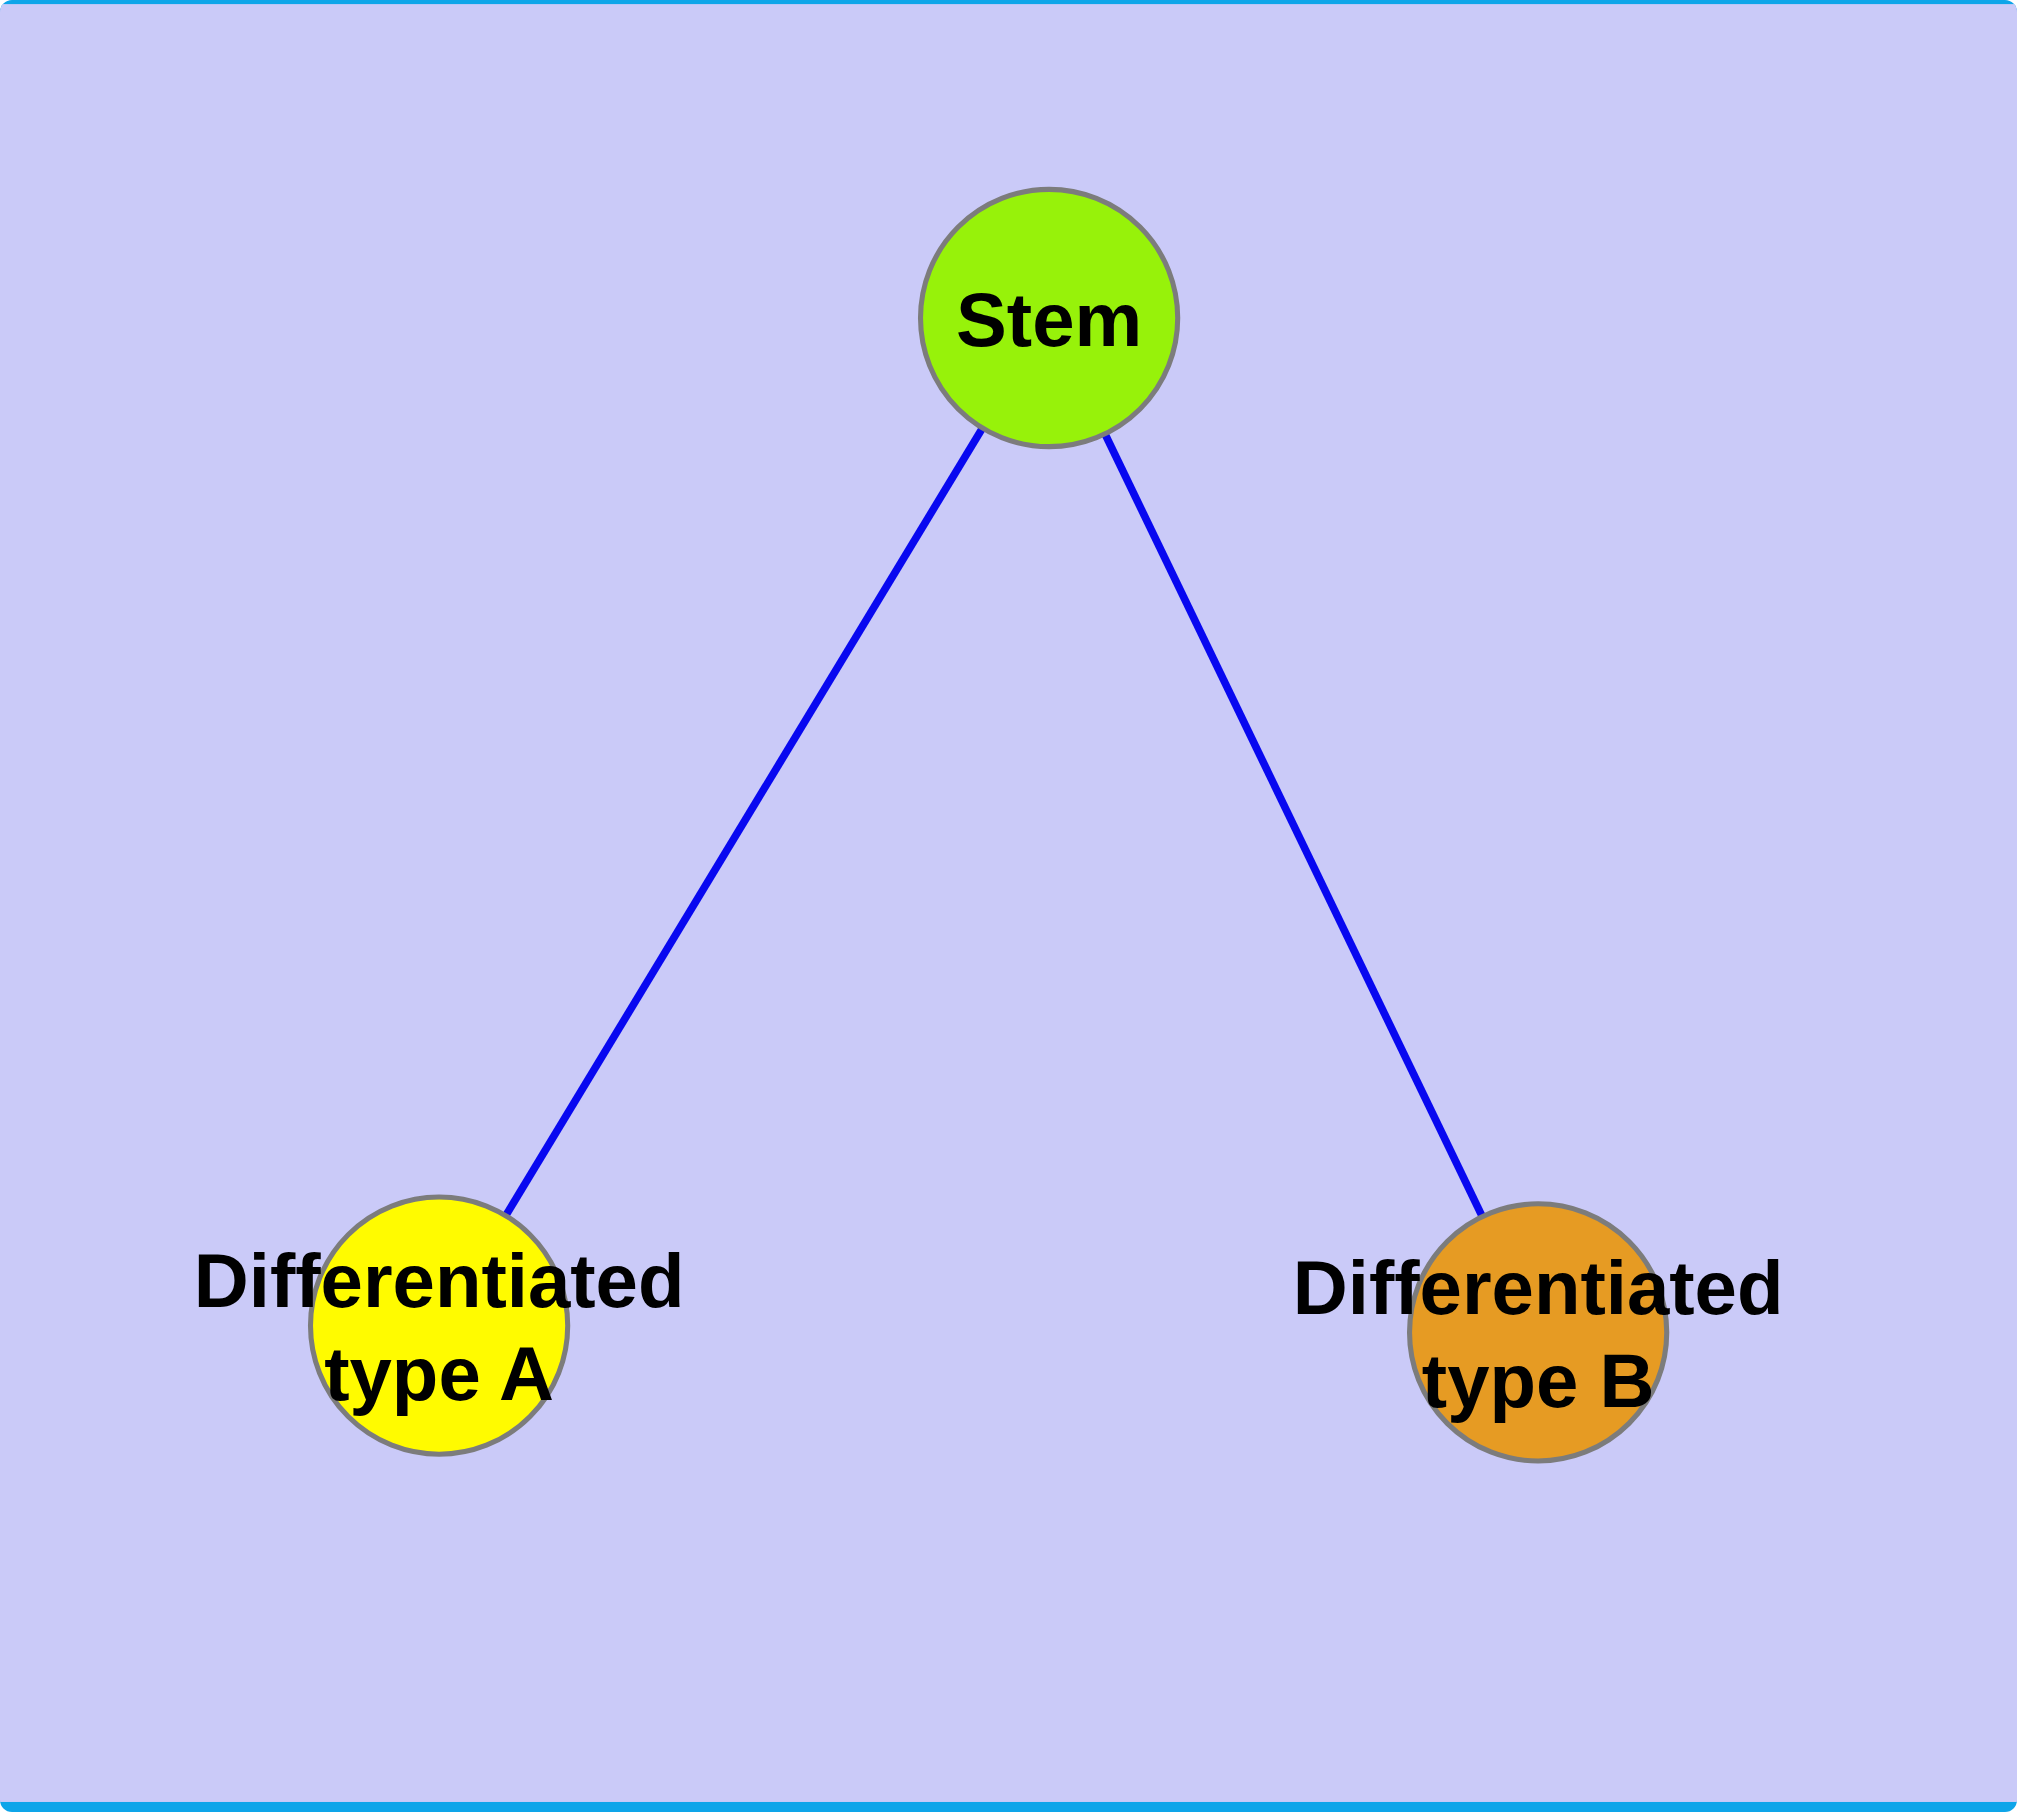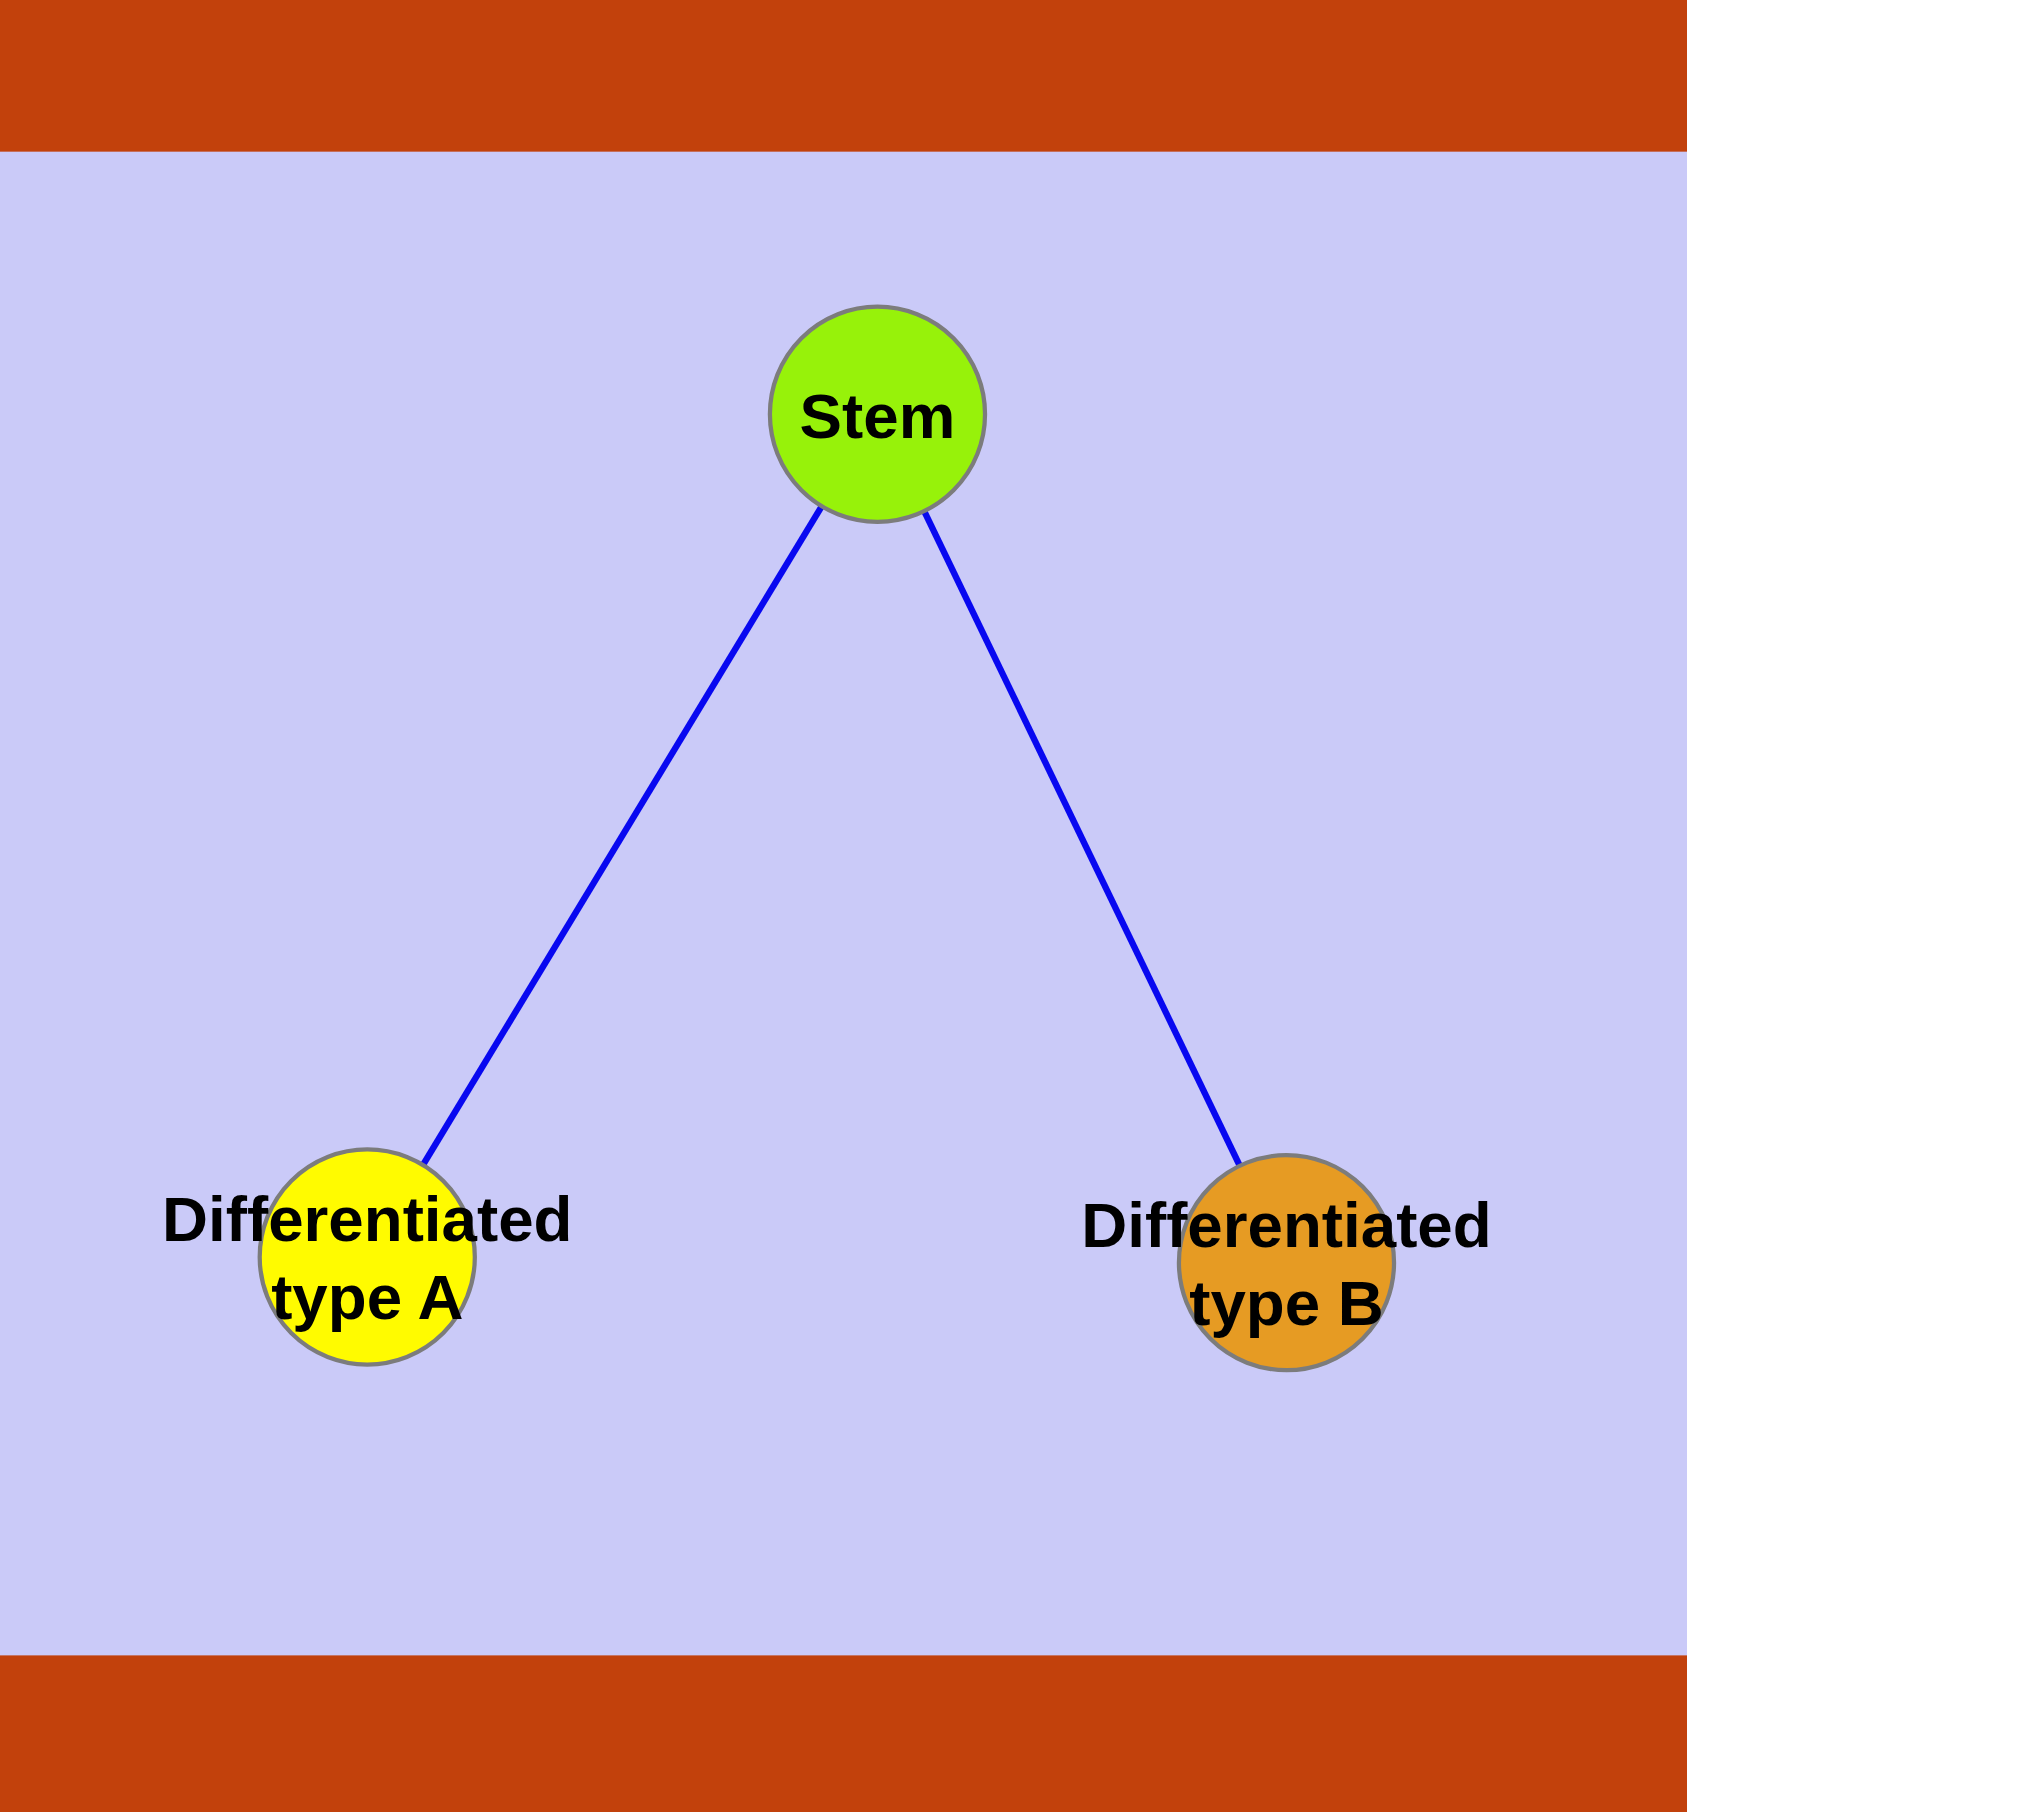--- a/index.html
+++ b/index.html
@@ -2,24 +2,25 @@
 <html style="font-size:13.6px"><head>
 <meta charset="utf-8">
 <style>
   html, body {
     margin: 0;
     padding: 0;
     background: #ffffff;
   }
   .canvas {
     position: relative;
-    width: 1687px;
+    width: 2017px;
     height: 1812px;
-    background: #c2410c;
+    background: #0ea5e9;
     overflow: hidden;
+    border-radius: 12px;
   }
   svg {
     display: block;
     width: 100%;
     height: 100%;
   }
   .node-label {
     font-family: "Liberation Sans", sans-serif;
     font-weight: bold;
     font-size: 90px;

